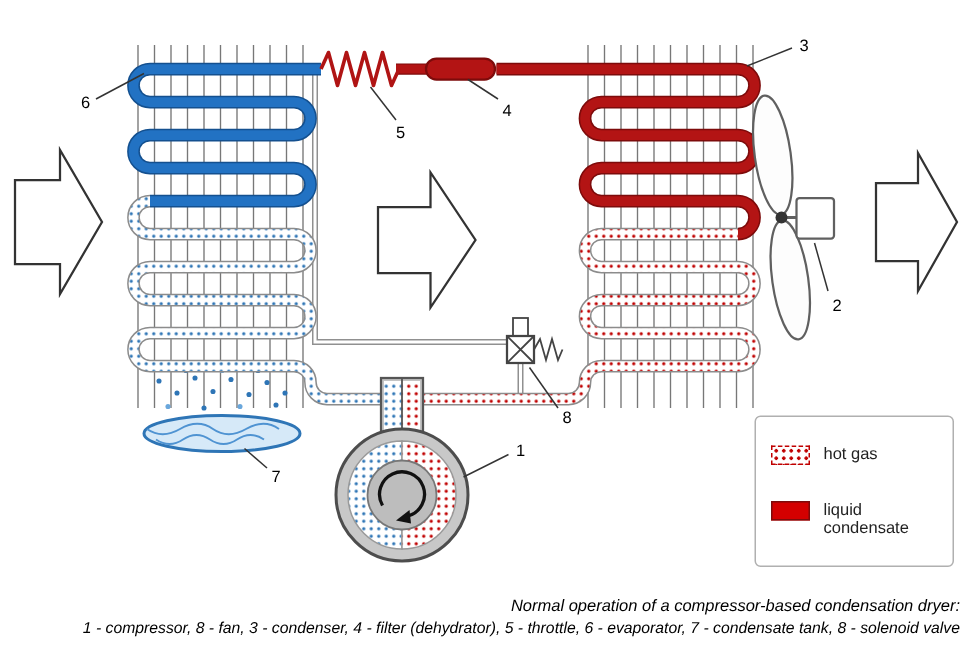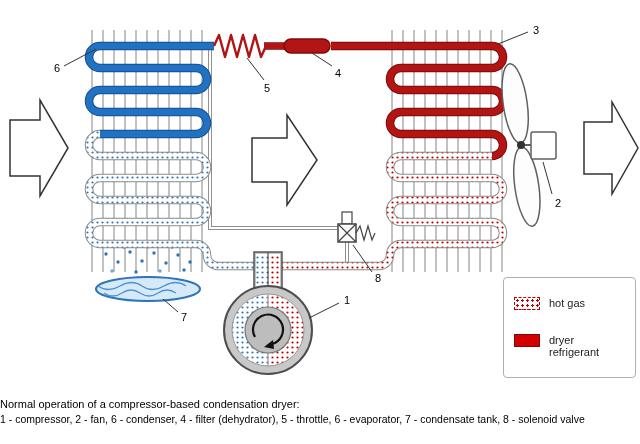--- a/index.html
+++ b/index.html
@@ -16,22 +16,22 @@
   .swatch{width:26px;height:13px;box-sizing:border-box;flex:none;}
   .sw-hot{border:1px dashed #c00000;background-color:#fff;
           background-image:radial-gradient(circle,#c00000 30%,rgba(0,0,0,0) 32%);
           background-size:5px 5px;}
   .sw-gas{border:1px dashed #2e75b6;background-color:#fff;
           background-image:radial-gradient(circle,#2e75b6 30%,rgba(0,0,0,0) 32%);
           background-size:5px 5px;}
   .sw-red{background:#d40000;border:1px solid #7d0b0b;}
   .sw-blue{background:#0070c0;border:1px solid #0d4d86;}
   
-  .caption{position:absolute;left:0;top:398px;width:100%;text-align:left;
-           color:#000;}
+  .caption{position:absolute;left:0;top:398px;width:100%;text-align:right;
+           font-style:italic;color:#000;}
   .caption-title{font-size:11px;}
   .caption-key{font-size:10.5px;margin-top:3px;}
 </style>
 </head>
 <body>
 
 <div class="stage">
 
 <svg class="diagram-svg" width="640" height="396" viewBox="0 0 640 396">
   <defs>
@@ -165,22 +165,22 @@
   </g>
 </svg>
 
 <div class="legend">
   <div class="legend-row">
     <span class="swatch sw-hot"></span>
     <span>hot gas</span>
   </div>
   <div class="legend-row">
     <span class="swatch sw-red"></span>
-    <span>dryer refrigerant</span>
+    <span>liquid condensate</span>
   </div>
 </div>
 
 <div class="caption">
   <div class="caption-title">Normal operation of a compressor-based condensation dryer:</div>
-  <div class="caption-key">1 - compressor, 2 - fan, 6 - condenser, 4 - filter (dehydrator), 5 - throttle, 6 - evaporator, 7 - condensate tank, 8 - solenoid valve</div>
+  <div class="caption-key">1 - compressor, 8 - fan, 3 - condenser, 4 - filter (dehydrator), 5 - throttle, 6 - evaporator, 7 - condensate tank, 8 - solenoid valve</div>
 </div>
 
 </div>
 
 </body></html>

